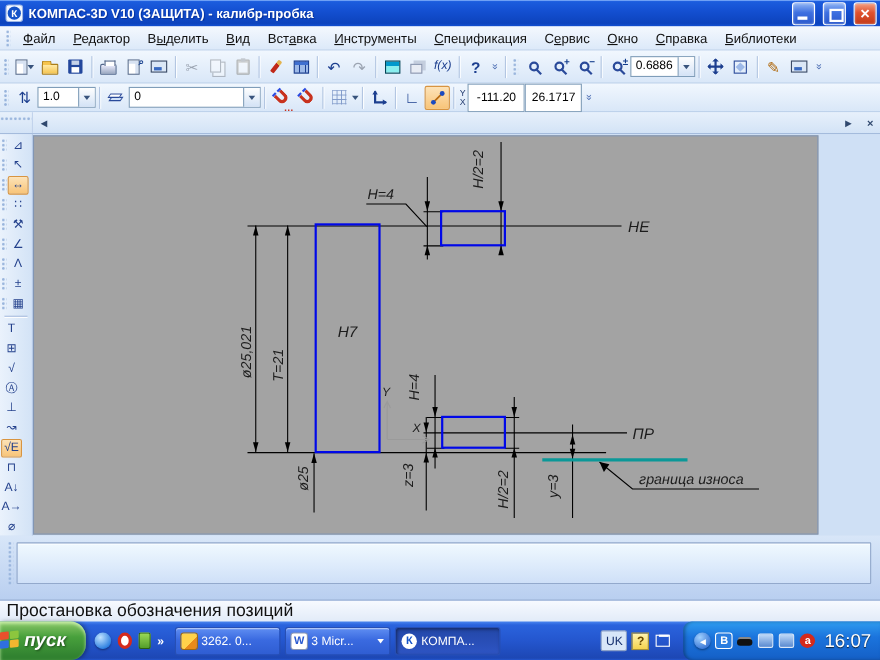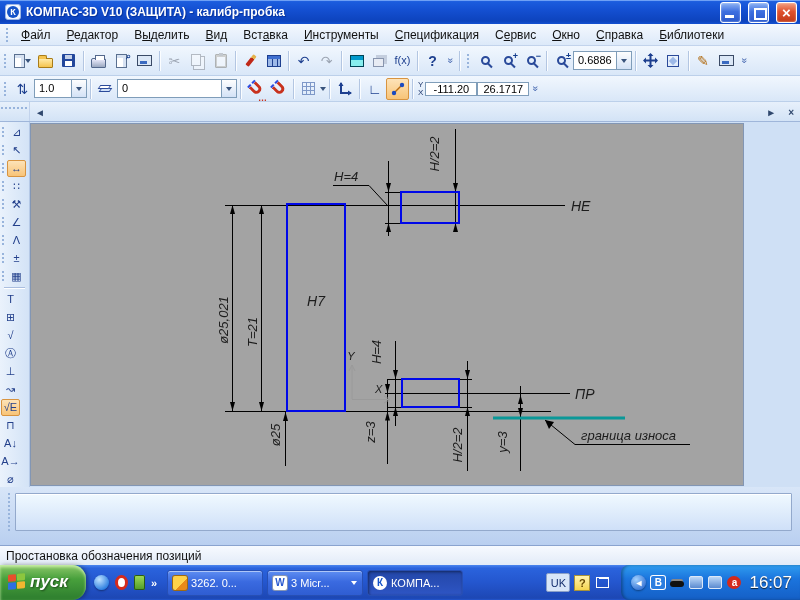--- a/index.html
+++ b/index.html
@@ -40,21 +40,21 @@
   .tbtn.hot { background:linear-gradient(#fde3b8,#f8c478); border:1px solid #d89440; border-radius:2px; }
   .sep { width:1px; height:20px; background:#b3c6e2; box-shadow:1px 0 0 #fbfdff; margin:0 3px; flex:none; }
   .chev { width:12px; color:#4668b0; font-size:10px; transform:rotate(90deg); text-align:center; flex:none; }
   .glyph { font-size:14px; color:#1d3f8f; line-height:1; }
   .glyph.sm { font-size:11px; }
   .combo { display:flex; height:19px; background:#fff; border:1px solid #7f9db9; align-items:stretch; flex:none; }
   .combo .val { font-size:11px; padding:2px 4px 0; min-width:36px; }
   .combo .drop { width:15px; background:linear-gradient(#fefefe,#d3e2f6); border-left:1px solid #7f9db9;
     display:flex; align-items:center; justify-content:center; }
   .tri { width:0; height:0; border:3px solid transparent; border-top:4px solid #38537c; margin-top:3px; }
-  .field { height:14px; background:#fff; border:1px solid #7f9db9; font-size:11px; display:flex; align-items:center;
+  .field { height:26px; background:#fff; border:1px solid #7f9db9; font-size:11px; display:flex; align-items:center;
     justify-content:center; padding:0 3px; min-width:52px; flex:none; }
   .yx { font-size:8px; line-height:8px; color:#223a6e; text-align:center; margin:0 2px; }
 
   
   .ic-page { width:11px; height:14px; background:#fff; border:1px solid #5a7090; box-shadow:inset -3px 3px 0 #d7e2f2; }
   .ic-folder { width:15px; height:10px; margin-top:4px; background:linear-gradient(#ffeaa8,#f5c44e);
     border:1px solid #a97c18; border-radius:1px; position:relative; }
   .ic-folder::before { content:""; position:absolute; top:-4px; left:-1px; width:7px; height:3px;
     background:#f5c44e; border:1px solid #a97c18; border-bottom:none; border-radius:2px 2px 0 0; }
   .ic-floppy { width:13px; height:13px; background:#23479c; border-radius:1px; position:relative; }
@@ -109,26 +109,26 @@
   .canvas { width:714px; height:363px; margin-top:1px; background:#a3a3a3; border:1px solid #8296b4; position:relative; }
   .rightstrip { flex:1; }
   svg text { font-family:"Liberation Sans","DejaVu Sans",sans-serif; font-style:italic; fill:#1c1c1c; }
 
   
   .propbar { height:58px; background:linear-gradient(#d8e6f8,#b9cff0); display:flex; align-items:center; padding:0 8px 8px 4px; }
   .propbar .vgrip { height:40px; }
   .propinner { flex:1; height:38px; border:1px solid #93a9cc; border-radius:1px;
     background:linear-gradient(#f0f9ff,#cfe0f8); box-shadow:inset 0 1px 0 #fff; }
   .statusbar { height:20px; background:linear-gradient(#f7faff,#e2ebf8); border-top:1px solid #8aa3cf;
-    display:flex; align-items:center; padding:0 6px; font-size:12px; color:#111; }
+    display:flex; align-items:center; padding:0 6px; font-size:16px; color:#111; }
 
   
   .taskbar { height:35px; display:flex; align-items:center;
     background:linear-gradient(#4a85ef 0%,#2a63dd 9%,#2456ce 50%,#1d47b4 95%,#2456ce 100%); }
-  .startbtn { height:35px; padding:0 18px 2px 8px; display:flex; align-items:center; gap:5px;
+  .startbtn { height:35px; padding:0 18px 2px 0; display:flex; align-items:center; gap:5px;
     background:linear-gradient(#8cc86a,#48a03c 40%,#318230 90%); border-radius:0 14px 14px 0;
     box-shadow:inset 0 2px 3px #c8eea8, 2px 0 4px rgba(0,0,0,.35); }
   .flag { width:17px; height:15px; display:grid; grid-template:1fr 1fr/1fr 1fr; gap:1px; transform:skewY(-6deg); }
   .flag i { border-radius:1px; }
   .flag i:nth-child(1){background:#e8502c;} .flag i:nth-child(2){background:#8cc63e;}
   .flag i:nth-child(3){background:#2f6fe0;} .flag i:nth-child(4){background:#f2b630;}
   .startbtn b { color:#fff; font-size:17px; font-style:italic; text-shadow:1px 1px 2px #1d4a1a; }
   .qlaunch { display:flex; align-items:center; gap:6px; padding:0 8px; }
   .q-globe { width:15px; height:15px; border-radius:50%; background:radial-gradient(circle at 35% 30%,#bfe2ff,#2a7de0 75%); box-shadow:0 1px 2px rgba(0,0,0,.4); }
   .q-opera { width:13px; height:15px; border:3px solid #d42a1c; border-radius:50%; background:#fff; }
@@ -232,21 +232,21 @@
         <span class="glyph">↷</span>
       </div>
     <div class="sep"></div>
     <div class="tbtn">
         <i class="ic-window"></i>
       </div>
     <div class="tbtn">
         <i class="ic-stack"></i>
       </div>
     <div class="tbtn">
-        <span class="glyph sm" style="">f(x)</span>
+        <span class="glyph sm" style="font-style:italic">f(x)</span>
       </div>
     <div class="sep"></div>
     <div class="tbtn">
         <span class="glyph" style="font-weight:bold">?</span>
       </div>
     <div class="chev">»</div>
     <div class="sep"></div>
     <div class="vgrip"></div>
     <div class="tbtn">
         <i class="ic-loupe"></i>

